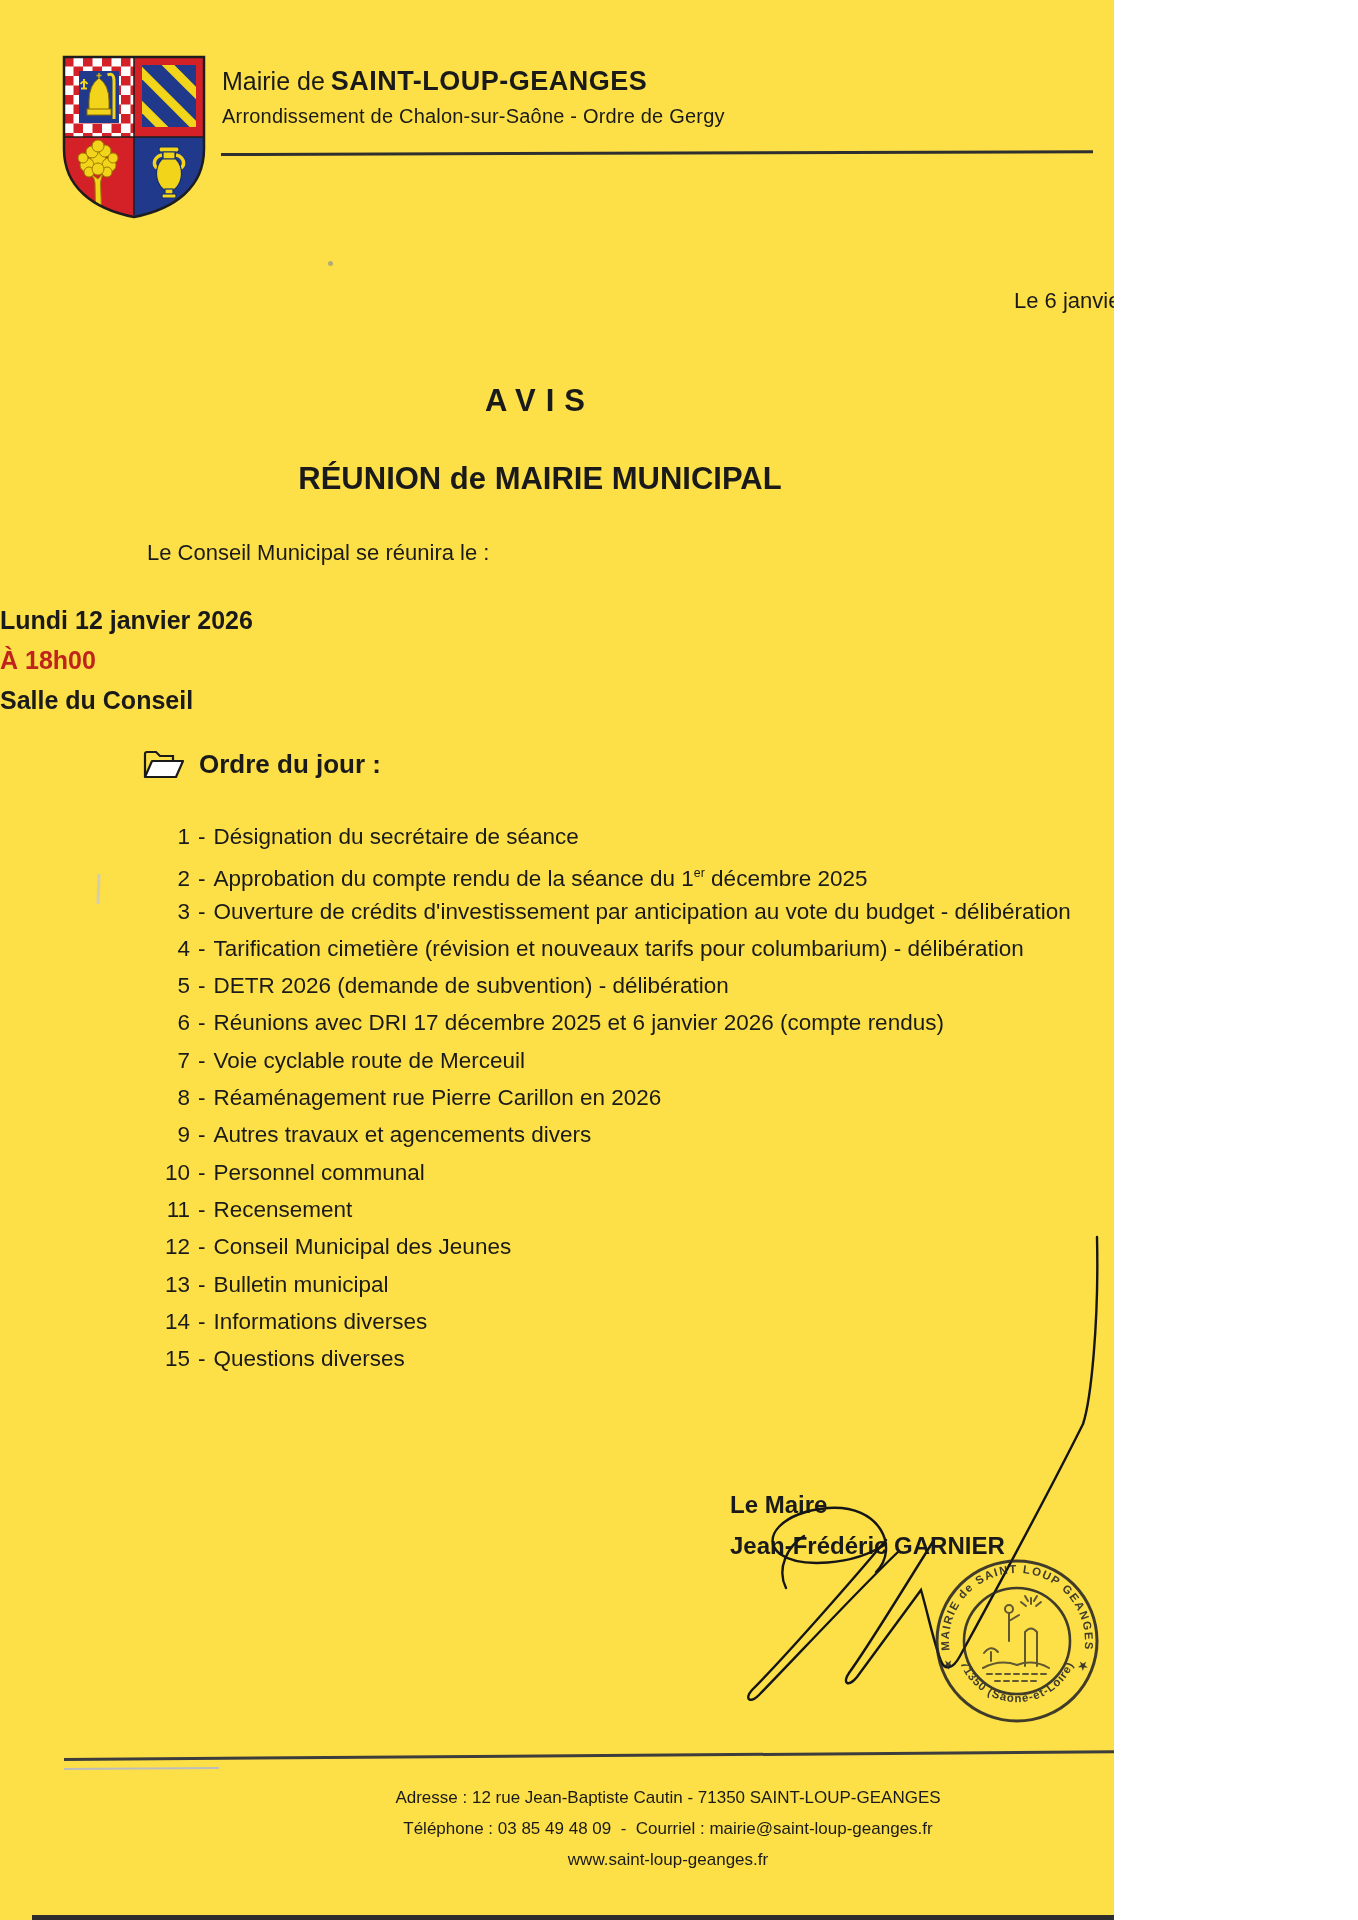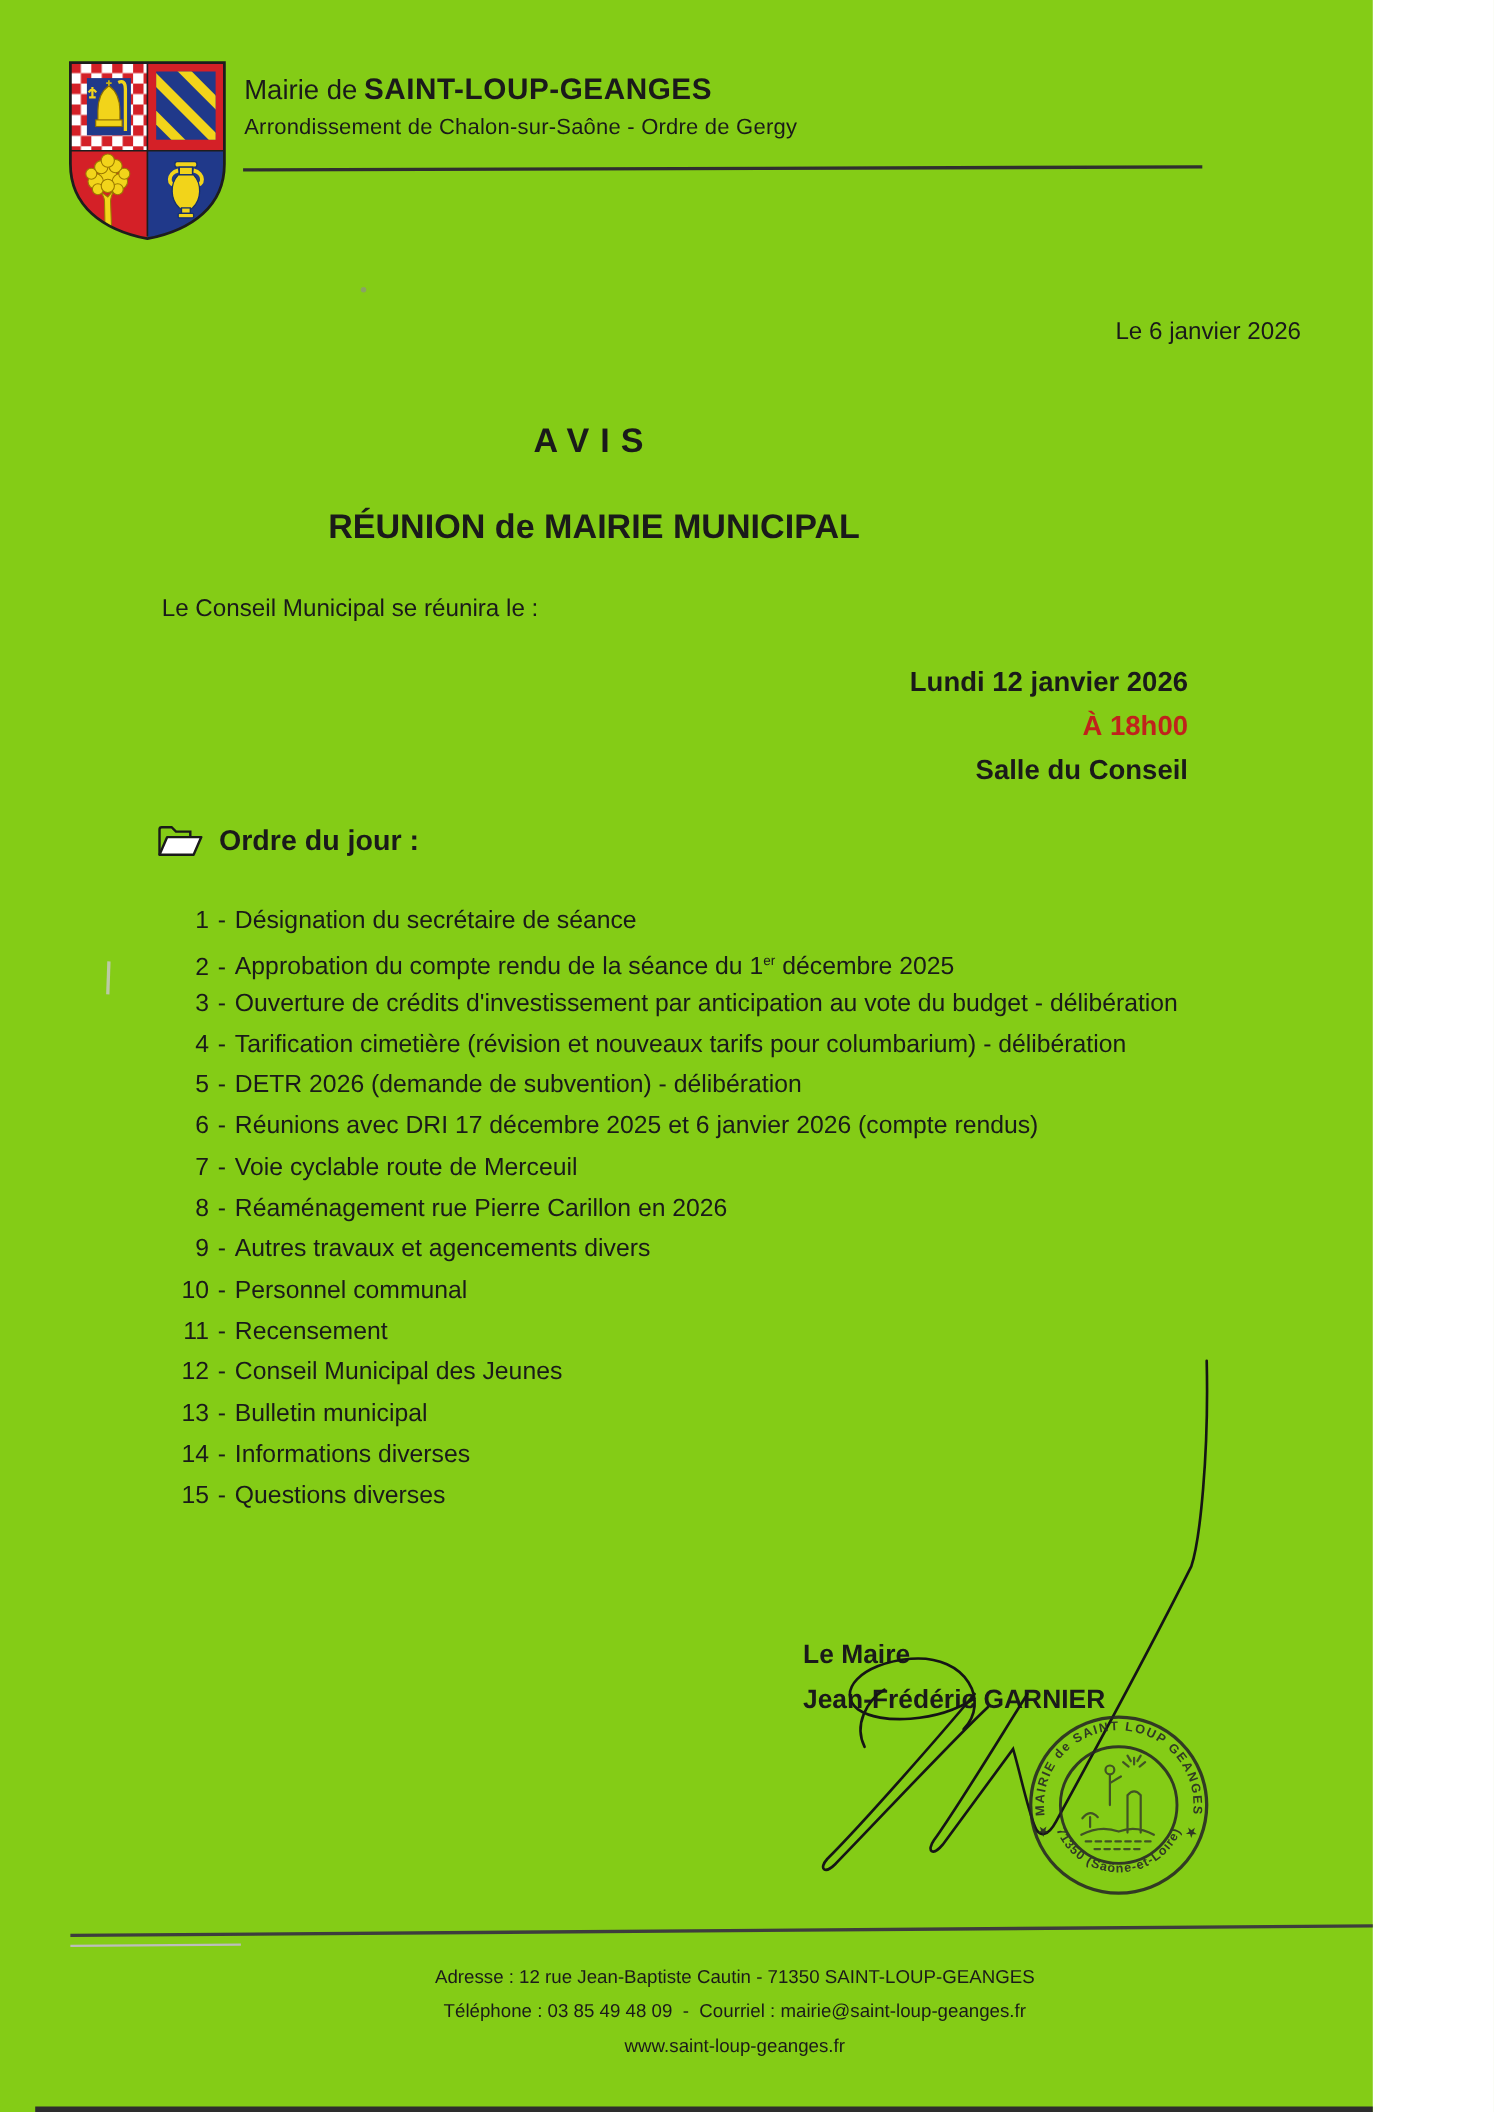--- a/index.html
+++ b/index.html
@@ -1,31 +1,31 @@
 <!DOCTYPE html>
 <html lang="fr"><head>
 <meta charset="utf-8">
 <title>Avis - Réunion de Conseil Municipal</title>
 <style>
   html,body{margin:0;padding:0;background:#ffffff;}
   .page{
-    position:relative;width:1248px;height:1920px;background:#84cc16;overflow:hidden;
+    position:relative;width:1114px;height:1920px;background:#fde047;overflow:hidden;
     font-family:"Liberation Sans","DejaVu Sans",sans-serif;color:#1a1a1a;
   }
   
   .org-line{position:absolute;left:222px;top:66px;font-size:25px;white-space:nowrap;}
   .org-line b{font-size:27px;letter-spacing:.5px;margin-left:6px;}
   .org-sub{position:absolute;left:222px;top:105px;font-size:20px;letter-spacing:.2px;white-space:nowrap;}
   .header-rule{position:absolute;left:221px;top:153px;width:872px;height:3px;background:#2f2f2f;transform:rotate(-.18deg);transform-origin:left center;}
   .date-line{position:absolute;left:1014px;top:288px;font-size:22px;white-space:nowrap;}
   
   .title-avis{position:absolute;left:0;top:383px;width:1080px;text-align:center;font-size:31px;font-weight:bold;letter-spacing:10px;}
   .title-main{position:absolute;left:0;top:461px;width:1080px;text-align:center;font-size:31px;font-weight:bold;}
   .intro{position:absolute;left:147px;top:540px;font-size:22px;white-space:nowrap;}
-  .meet{position:absolute;left:0;top:600px;width:1080px;text-align:right;font-weight:bold;font-size:25px;line-height:40px;}
+  .meet{position:absolute;left:0;top:600px;width:1080px;text-align:left;font-weight:bold;font-size:25px;line-height:40px;}
   
   .agenda-head{position:absolute;left:143px;top:748px;display:flex;align-items:center;gap:14px;font-size:26px;font-weight:bold;justify-content:space-between;}
   .agenda-list{position:absolute;left:150px;top:818px;font-size:22.5px;}
   .agenda-row{display:flex;align-items:baseline;height:37.3px;line-height:37.3px;white-space:nowrap;}
   .agenda-row .num{display:inline-block;width:40px;text-align:right;}
   .agenda-row .dash{margin:0 8px;}
   sup{font-size:.55em;vertical-align:super;}
   
   .sig-block{position:absolute;left:730px;top:1484px;font-size:24px;font-weight:bold;line-height:41px;white-space:nowrap;}
   .sig-svg{position:absolute;left:560px;top:1195px;width:600px;height:540px;}

